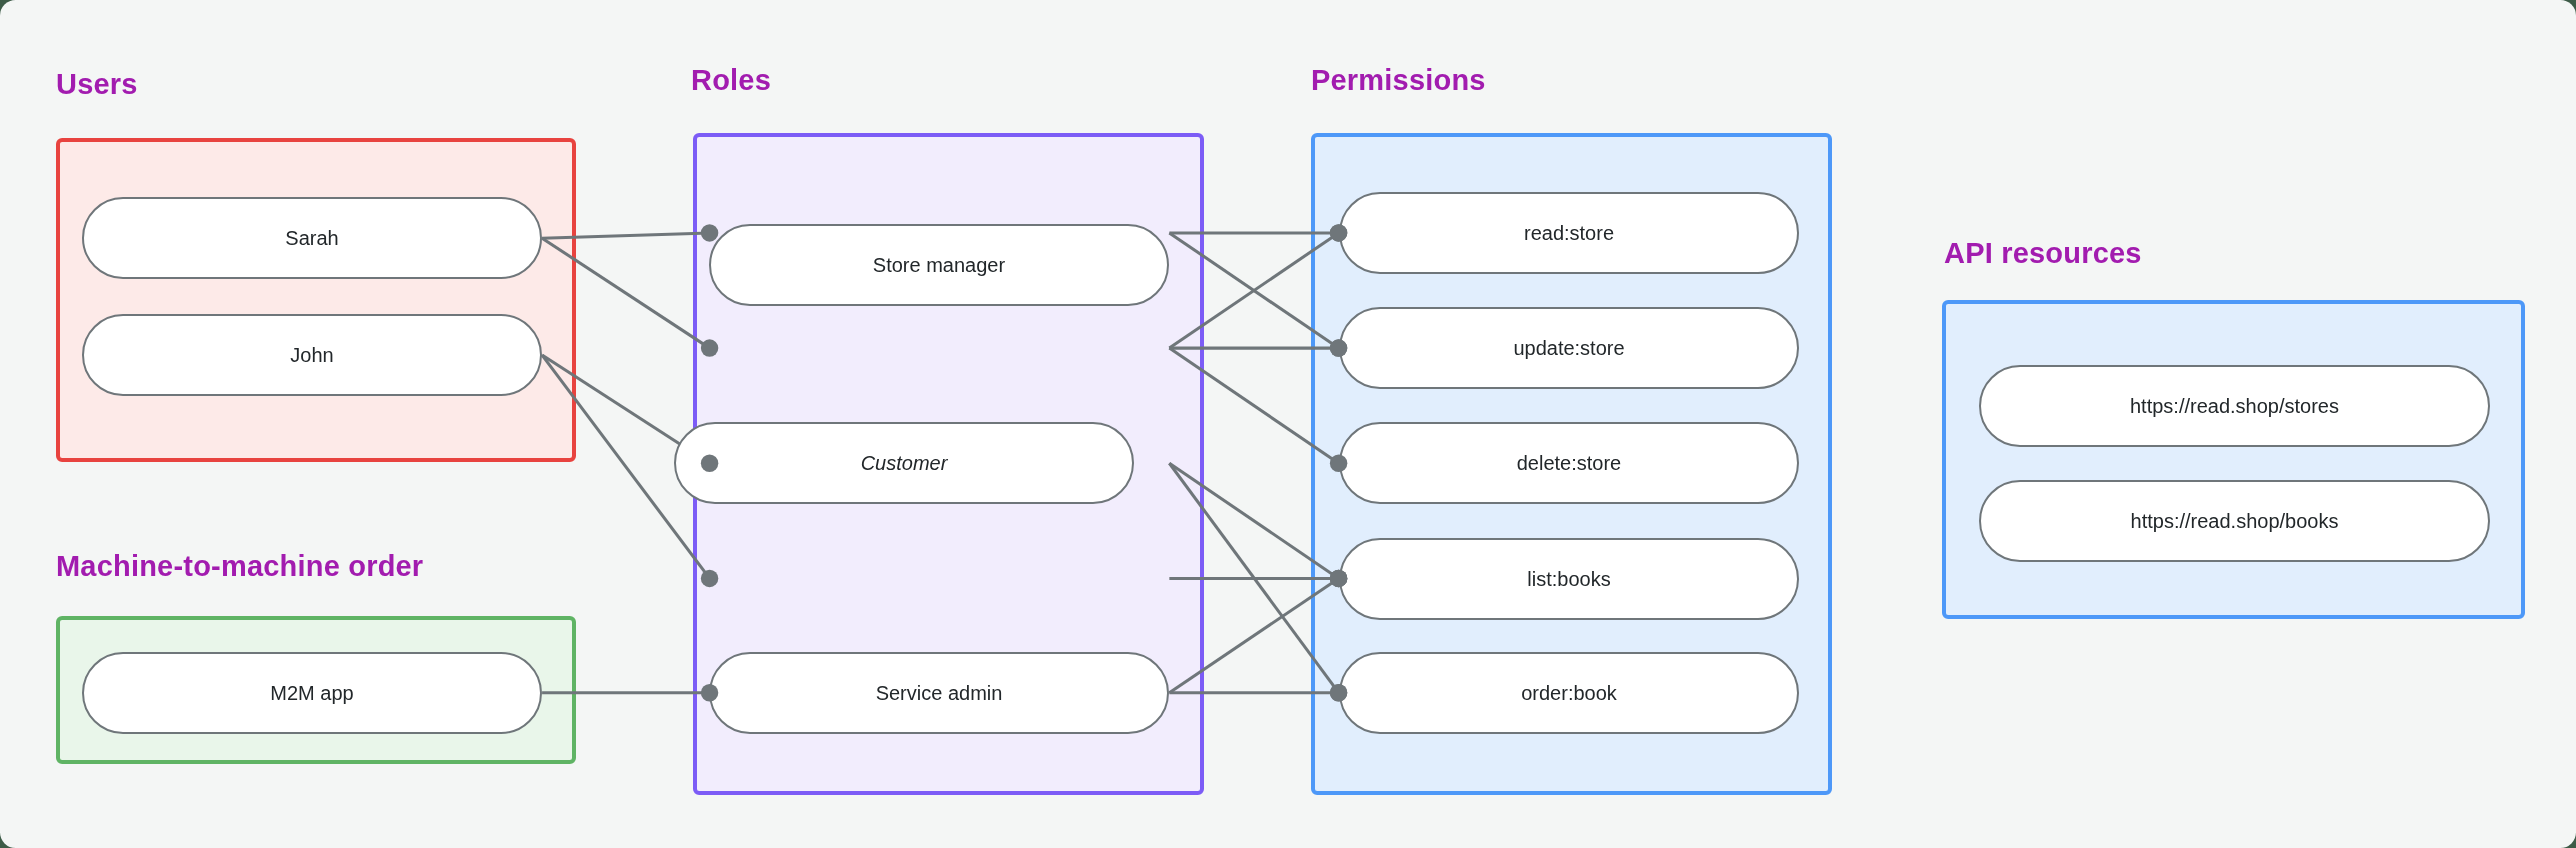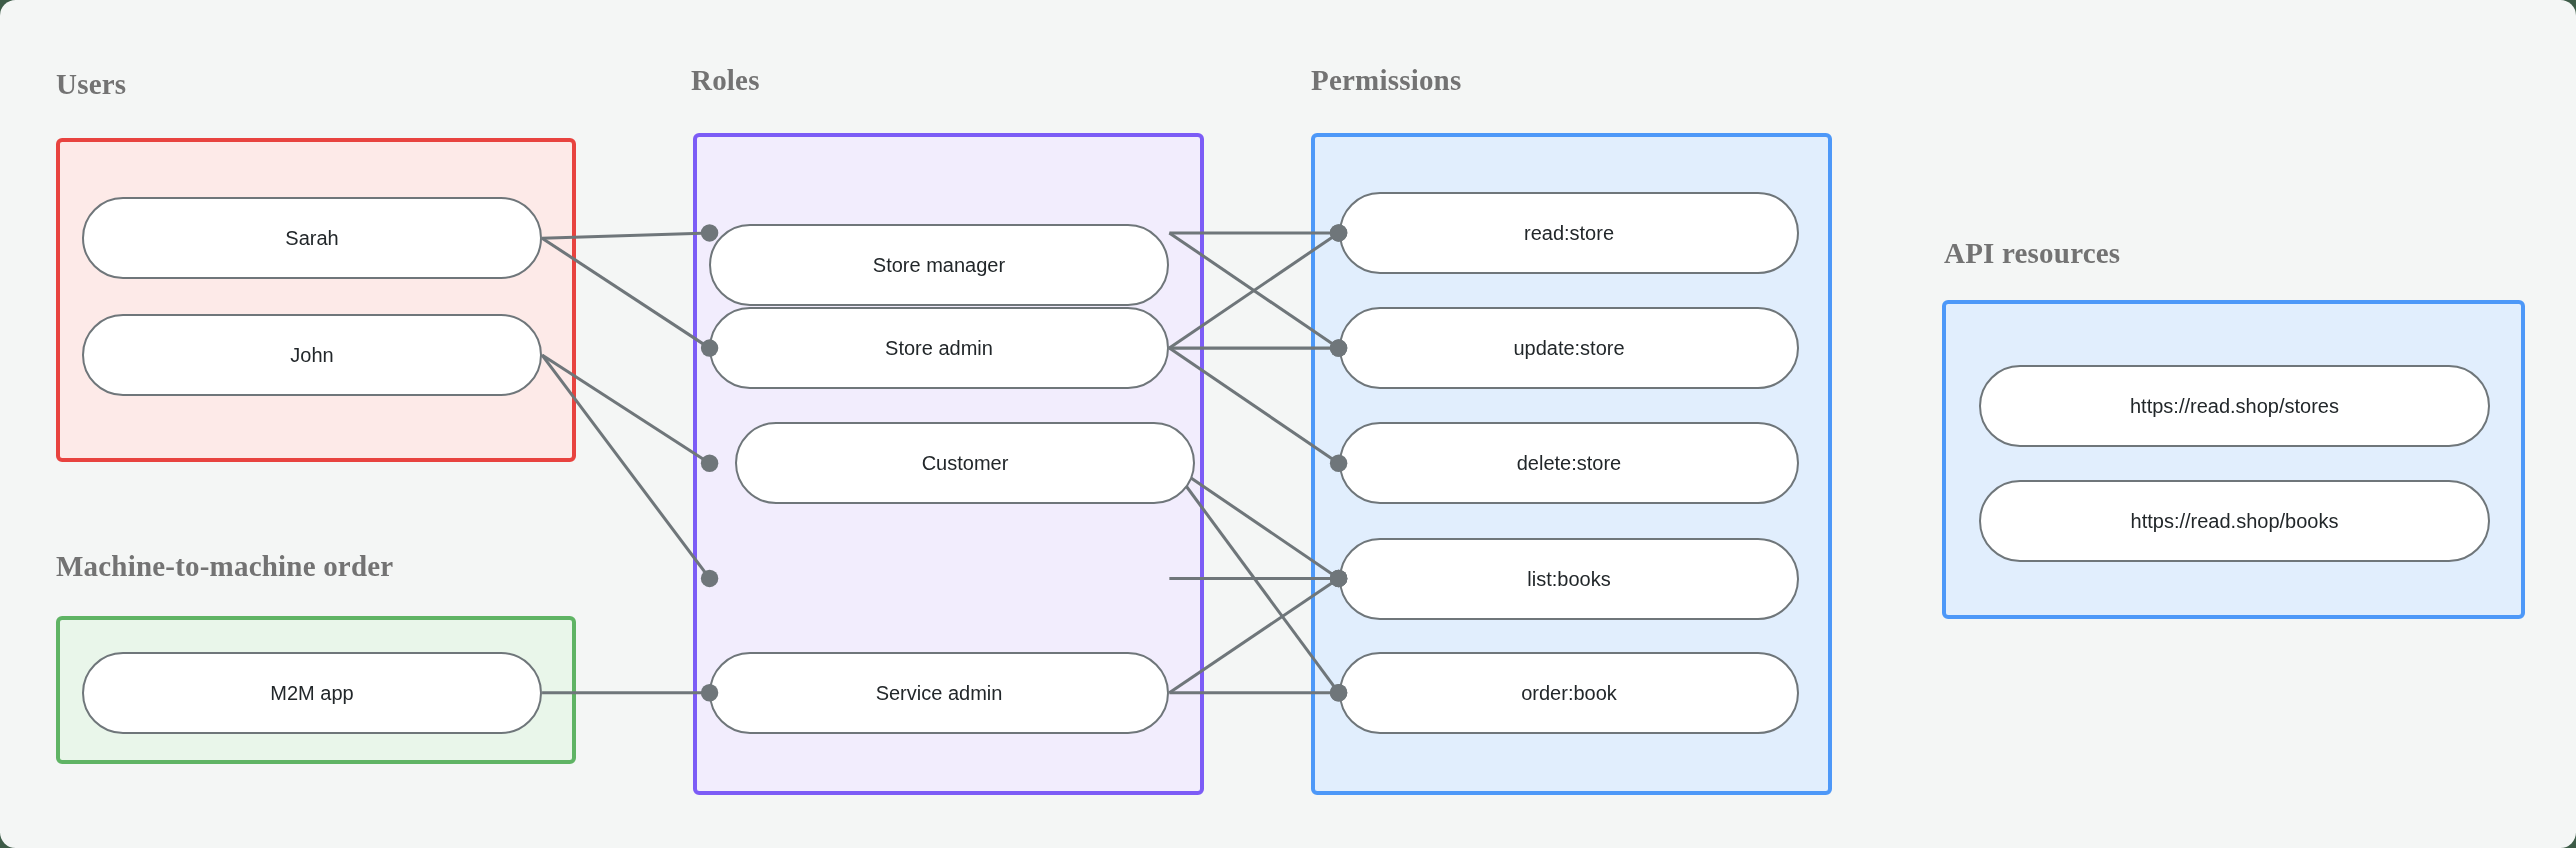--- a/index.html
+++ b/index.html
@@ -12,25 +12,24 @@
   #canvas {
     position: relative;
     width: 2576px; height: 848px;
     background: #f4f6f5;
     border-radius: 15.7px;
   }
   .group-label {
     position: absolute;
     font-size: 29px;
     font-weight: 600;
-    color: #737373;
+    color: #a21caf;
     letter-spacing: 0.2px;
     white-space: nowrap;
     z-index: 4;
-    font-family: Liberation Serif, serif;
   }
   .group-box {
     position: absolute;
     border-radius: 6.1px;
     border: 4.4px solid transparent;
     box-sizing: border-box;
     z-index: 0;
   }
   .group-box.red    { border-color: #e8433f; background: #fdeae8; }
   .group-box.green  { border-color: #5fb464; background: #e9f6ea; }
@@ -101,22 +100,21 @@
       <circle cx="1534" cy="663" r="10" fill="#6f767a"></circle>
       <circle cx="1534" cy="794" r="10" fill="#6f767a"></circle>
       <circle cx="1534" cy="663" r="10" fill="#6f767a"></circle>
       <circle cx="1534" cy="663" r="10" fill="#6f767a"></circle>
       <circle cx="1534" cy="794" r="10" fill="#6f767a"></circle>
     </svg>
     <div class="pill" style="left: 82px; top: 197px; width: 460px; height: 82px;">Sarah</div>
     <div class="pill" style="left: 82px; top: 314px; width: 460px; height: 82px;">John</div>
     <div class="pill" style="left: 82px; top: 652px; width: 460px; height: 82px;">M2M app</div>
     <div class="pill" style="left: 709px; top: 192px; width: 460px; height: 82px; margin-top: 32px;">Store manager</div>
-    <div class="pill" style="left: 709px; top: 307px; width: 460px; height: 82px;">Store admin</div>
-    <div class="pill" style="left: 735px; top: 422px; width: 460px; height: 82px;">Customer</div>
+    <div class="pill" style="left: 674px; top: 422px; width: 460px; height: 82px; font-style: italic;">Customer</div>
     <div class="pill" style="left: 709px; top: 652px; width: 460px; height: 82px;">Service admin</div>
     <div class="pill" style="left: 1339px; top: 192px; width: 460px; height: 82px;">read:store</div>
     <div class="pill" style="left: 1339px; top: 307px; width: 460px; height: 82px;">update:store</div>
     <div class="pill" style="left: 1339px; top: 422px; width: 460px; height: 82px;">delete:store</div>
     <div class="pill" style="left: 1339px; top: 538px; width: 460px; height: 82px;">list:books</div>
     <div class="pill" style="left: 1339px; top: 652px; width: 460px; height: 82px;">order:book</div>
     <div class="pill" style="left: 1979px; top: 365px; width: 511px; height: 82px;">https://read.shop/stores</div>
     <div class="pill" style="left: 1979px; top: 480px; width: 511px; height: 82px;">https://read.shop/books</div>
   </div>
 

